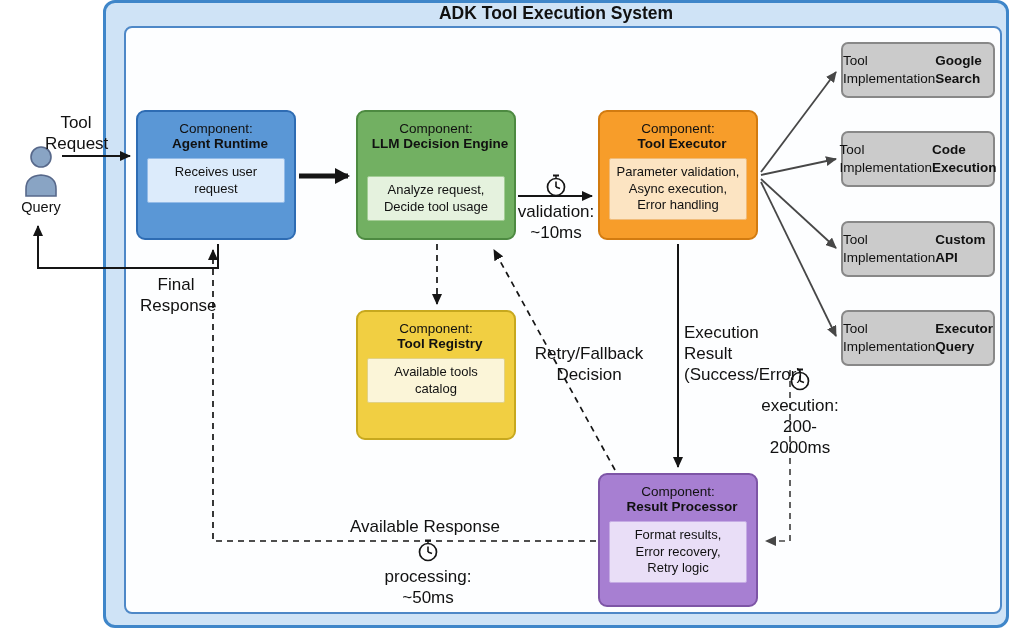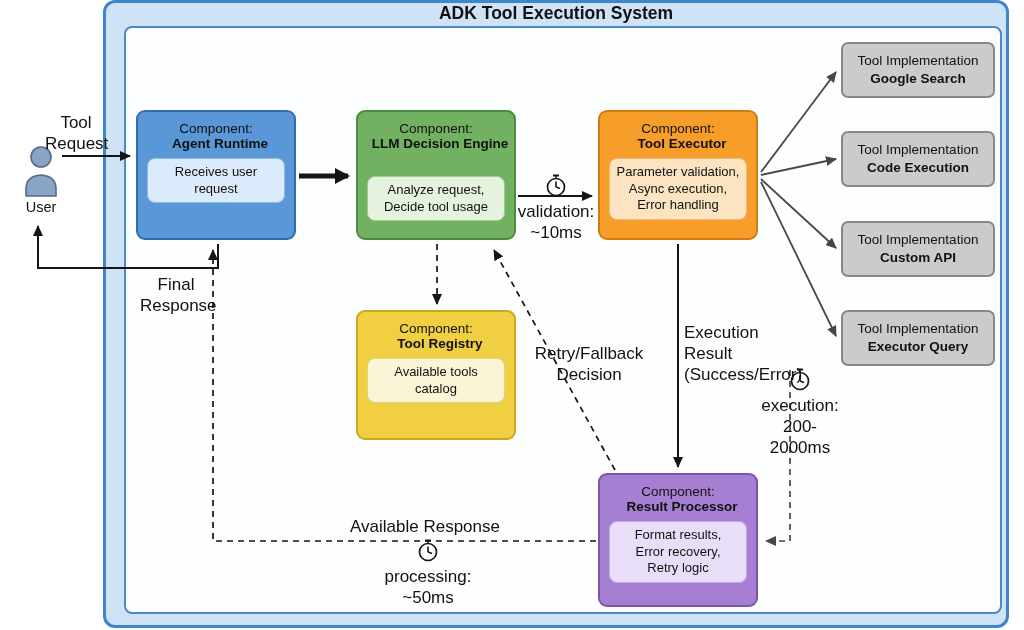--- a/index.html
+++ b/index.html
@@ -8,37 +8,37 @@
 
   .outer { left:103px; top:0; width:906px; height:628px; box-sizing:border-box;
            background:var(--outer-bg,#cfe3f6); border:3px solid var(--outer-border,#3f86c9); border-radius:12px; }
   .panel { left:124px; top:26px; width:878px; height:588px; box-sizing:border-box;
            background:var(--panel-bg,#fdfeff); border:2px solid var(--panel-border,#4e88c7); border-radius:8px; }
   .title { left:103px; top:3px; width:906px; text-align:center; font-size:17.5px; font-weight:bold; }
 
   .comp { box-sizing:border-box; border-radius:9px; border:2px solid; text-align:center; padding-top:9px; }
   .comp-kind { font-size:13.5px; }
   .comp-name { font-size:13.5px; font-weight:bold;padding-left:8px; }
-  .comp-body { margin:7px 9px 0; border:1.5px solid; border-radius:8px; padding:5px 3px;
+  .comp-body { margin:7px 9px 0; border:1.5px solid; border-radius:2px; padding:5px 3px;
                font-size:13px; white-space:pre-line; line-height:1.28; }
 
   .agent    { background:var(--agent-bg,#5a97d6);    border-color:var(--agent-border,#2e6cb3); }
   .agent .comp-body    { background:var(--agent-body-bg,#dcebfb);    border-color:var(--agent-body-border,#93bbe8); }
   .llm      { background:var(--llm-bg,#72b062);      border-color:var(--llm-border,#4d8a41); }
   .llm .comp-body      { background:var(--llm-body-bg,#e5f2de);      border-color:var(--llm-body-border,#a3cd95);margin-top:25px; }
   .executor { background:var(--executor-bg,#f79d2a); border-color:var(--executor-border,#d27b10); }
   .executor .comp-body { background:var(--executor-body-bg,#fce4c2); border-color:var(--executor-body-border,#f0bb78); }
   .registry { background:var(--registry-bg,#f1cf42); border-color:var(--registry-border,#c7a81e); }
   .registry .comp-body { background:var(--registry-body-bg,#fbf5d8); border-color:var(--registry-body-border,#e2d285); }
   .result   { background:var(--result-bg,#a77fd2);   border-color:var(--result-border,#7d55a6); }
   .result .comp-body   { background:var(--result-body-bg,#e9def7);   border-color:var(--result-body-border,#c5abe4); }
 
   .tool { width:154px; height:56px; box-sizing:border-box; background:var(--tool-bg,#cbcbcb);
           border:2px solid var(--tool-border,#888888); border-radius:7px;
-          display:flex; flex-direction:column; align-items:center; justify-content:center;
+          display:flex; flex-direction:row; align-items:center; justify-content:center;
           font-size:13.5px; line-height:1.3; }
   .tool-name { font-weight:bold; }
 
   .lbl { font-size:17px; text-align:center; white-space:pre-line; line-height:1.24; }
   .lbl-left { text-align:left; }
   .user-lbl { font-size:14.5px; }
 
   .s2  { stroke:#151515; stroke-width:2;   fill:none; }
   .s5  { stroke:#151515; stroke-width:5;   fill:none; }
   .d2  { stroke:#151515; stroke-width:1.7; fill:none; stroke-dasharray:6 5; }
@@ -160,21 +160,21 @@
     <div class="tool-kind">Tool Implementation</div>
     <div class="tool-name">Custom API</div>
   </div>
   <div class="tool abs" style="left:841px;top:310px;">
     <div class="tool-kind">Tool Implementation</div>
     <div class="tool-name">Executor Query</div>
   </div>
 
   <div class="lbl abs" style="left:45px;top:112px;width:62px;">Tool
 Request</div>
-  <div class="lbl user-lbl abs" style="left:17px;top:199px;width:48px;">User</div>
+  <div class="lbl user-lbl abs" style="left:17px;top:199px;width:48px;">Query</div>
   <div class="lbl abs" style="left:140px;top:274px;width:72px;">Final
 Response</div>
   <div class="lbl abs" style="left:514px;top:201px;width:84px;">validation:
 ~10ms</div>
   <div class="lbl abs" style="left:533px;top:343px;width:112px;">Retry/Fallback
 Decision</div>
   <div class="lbl lbl-left abs" style="left:684px;top:322px;width:122px;">Execution Result
 (Success/Error)</div>
   <div class="lbl abs" style="left:753px;top:395px;width:94px;">execution:
 200-2000ms</div>

